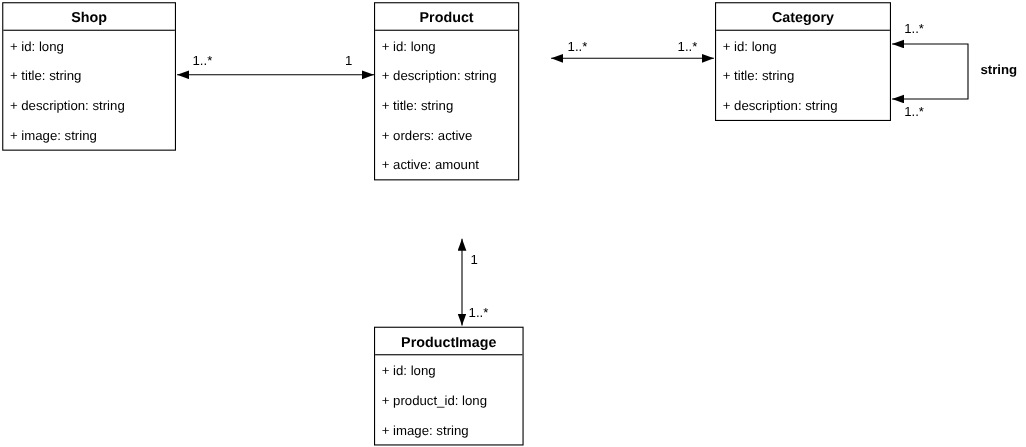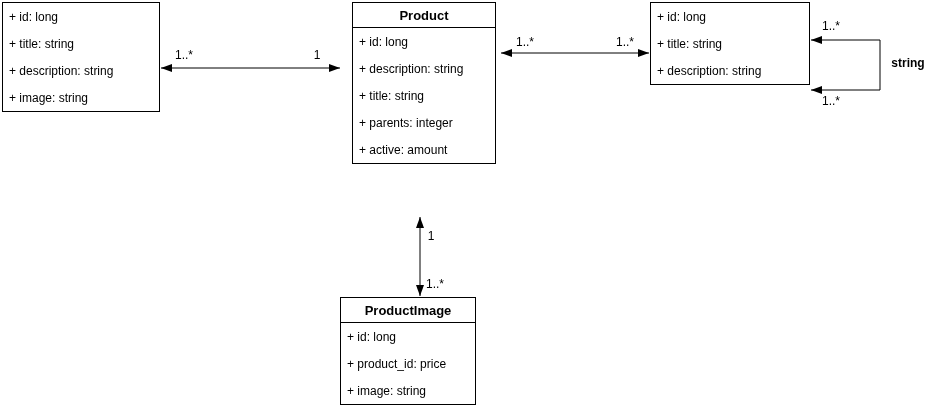--- a/index.html
+++ b/index.html
@@ -57,45 +57,47 @@
         <path d="M0,0 L11,4 L0,8 Z" style="fill:var(--line,#000000)"></path>
       </marker>
     </defs>
     <line x1="161" y1="68" x2="340" y2="68" style="stroke:var(--line,#000000)" stroke-width="1" marker-start="url(#ah-start)" marker-end="url(#ah-end)"></line>
     <line x1="501" y1="53" x2="649" y2="53" style="stroke:var(--line,#000000)" stroke-width="1" marker-start="url(#ah-start)" marker-end="url(#ah-end)"></line>
     <line x1="420" y1="217" x2="420" y2="296" style="stroke:var(--line,#000000)" stroke-width="1" marker-start="url(#ah-start)" marker-end="url(#ah-end)"></line>
     <path d="M 811,40 L 880,40 L 880,90 L 811,90" fill="none" style="stroke:var(--line,#000000)" stroke-width="1" marker-start="url(#ah-start)" marker-end="url(#ah-end)"></path>
   </svg>
 
   <div class="uml-class" style="left:2px; top:2px; width:158px;">
+    <div class="uml-title">Shop</div>
     <div class="uml-attr">+ id: long</div>
     <div class="uml-attr">+ title: string</div>
     <div class="uml-attr">+ description: string</div>
     <div class="uml-attr">+ image: string</div>
   </div>
 
-  <div class="uml-class" style="left:352px; top:2px; width:144px;">
+  <div class="uml-class" style="left:340px; top:2px; width:132px;">
     <div class="uml-title">Product</div>
     <div class="uml-attr">+ id: long</div>
     <div class="uml-attr">+ description: string</div>
     <div class="uml-attr">+ title: string</div>
-    <div class="uml-attr">+ parents: integer</div>
+    <div class="uml-attr">+ orders: active</div>
     <div class="uml-attr">+ active: amount</div>
   </div>
 
   <div class="uml-class" style="left:650px; top:2px; width:160px;">
+    <div class="uml-title">Category</div>
     <div class="uml-attr">+ id: long</div>
     <div class="uml-attr">+ title: string</div>
     <div class="uml-attr">+ description: string</div>
   </div>
 
   <div class="uml-class" style="left:340px; top:297px; width:136px;">
     <div class="uml-title">ProductImage</div>
     <div class="uml-attr">+ id: long</div>
-    <div class="uml-attr">+ product_id: price</div>
+    <div class="uml-attr">+ product_id: long</div>
     <div class="uml-attr">+ image: string</div>
   </div>
 
   <div class="edge-label" style="left:184px; top:55px;">1..*</div>
   <div class="edge-label" style="left:317px; top:55px;">1</div>
 
   <div class="edge-label" style="left:525px; top:42px;">1..*</div>
   <div class="edge-label" style="left:625px; top:42px;">1..*</div>
 
   <div class="edge-label" style="left:431px; top:236px;">1</div>

